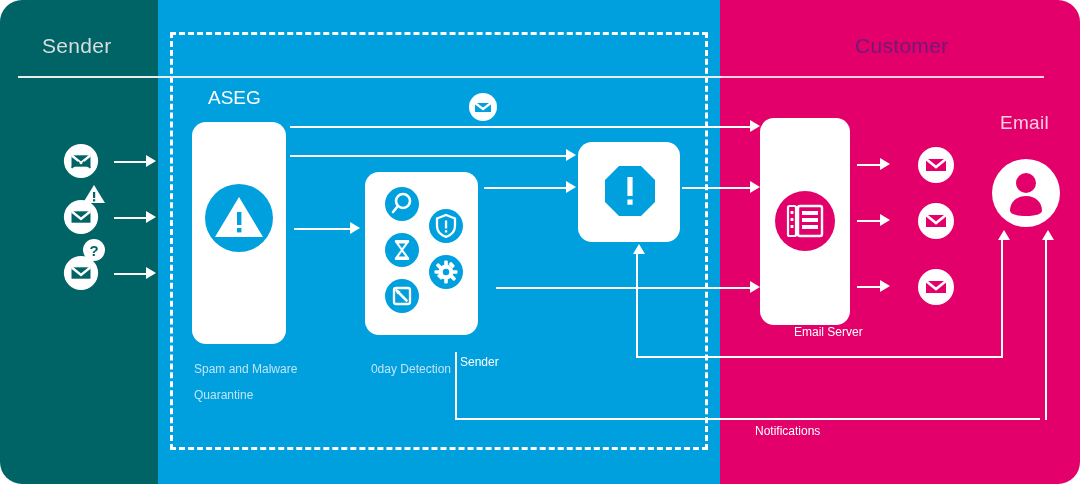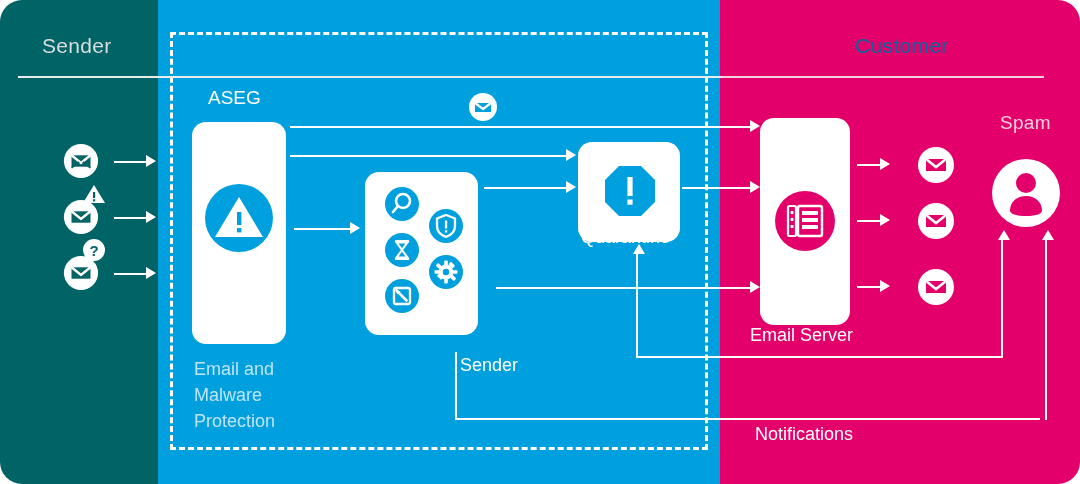--- a/index.html
+++ b/index.html
@@ -20,21 +20,21 @@
   #band-aseg    {left:158px;width:562px; background:#00A0DF;}
   #band-customer{left:720px;width:360px; background:#E4006A;
                  border-top-right-radius:22px;border-bottom-right-radius:22px;}
 
   
   .zone-title{
     position:absolute;font-size:21px;color:#d8dedd;letter-spacing:.3px;
     white-space:nowrap;
   }
   #title-sender  {left:42px; top:34px;}
-  #title-customer{left:855px;top:34px;color:#0369a1;}
+  #title-customer{left:855px;top:34px;color:#701a75;}
   #title-user    {left:1000px;top:112px;font-size:19px;color:#f6cfe0;}
 
   
   .hdr-rule{position:absolute;height:2px;background:#e8eceb;}
   #rule-left {left:18px; top:76px;width:704px;}
   #rule-right{left:722px;top:76px;width:322px;background:#f6cfe0;}
 
   
   #aseg-dashed{
     position:absolute;left:170px;top:32px;width:538px;height:418px;
@@ -43,31 +43,31 @@
 
   
   .card{position:absolute;background:#ffffff;border-radius:14px;}
 
   #card-aseg    {left:192px;top:122px;width:94px; height:222px;}
   #card-sandbox {left:365px;top:172px;width:113px;height:163px;}
   #card-quar    {left:578px;top:142px;width:102px;height:100px;}
   #card-server  {left:760px;top:118px;width:90px; height:207px;}
 
   
-  .lbl{position:absolute;white-space:nowrap;font-size:18px;}
+  .lbl{position:absolute;white-space:nowrap;font-size:12px;}
   .lbl-dim {color:#bfe4f7;}
   .lbl-wht {color:#ffffff;}
   .lbl-pink{color:#ffffff;}
 
   #lbl-aseg     {left:208px;top:87px; font-size:19px;color:#ffffff;}
   #lbl-spam     {left:194px;top:356px;line-height:26px;white-space:normal;width:110px;}
   #lbl-0day     {left:355px;top:356px;line-height:26px;white-space:normal;width:96px;text-align:right;}
   #lbl-sandbox  {left:460px;top:355px;}
   #lbl-quar     {left:581px;top:227px;}
-  #lbl-server   {left:750px;top:325px;}
+  #lbl-server   {left:794px;top:325px;}
   #lbl-notif    {left:755px;top:424px;}
 
   
   .hline{position:absolute;height:2px;background:#ffffff;}
   .vline{position:absolute;width:2px;background:#ffffff;}
   .arrow-r{position:absolute;width:0;height:0;
            border-top:6px solid transparent;border-bottom:6px solid transparent;
            border-left:10px solid #ffffff;}
   .arrow-u{position:absolute;width:0;height:0;
            border-left:6px solid transparent;border-right:6px solid transparent;
@@ -119,21 +119,21 @@
 <div id="stage">
 
   <div class="band" id="band-sender"></div>
   <div class="band" id="band-aseg"></div>
   <div class="band" id="band-customer"></div>
 
   <div id="aseg-dashed"></div>
 
   <div class="zone-title" id="title-sender">Sender</div>
   <div class="zone-title" id="title-customer">Customer</div>
-  <div class="zone-title" id="title-user">Spam</div>
+  <div class="zone-title" id="title-user">Email</div>
   <div class="hdr-rule" id="rule-left"></div>
   <div class="hdr-rule" id="rule-right"></div>
 
   <div class="mail-row" id="mail-row-1">
     <div class="mail-ic">
       <svg viewBox="0 0 40 40" width="38" height="38">
         <circle cx="20" cy="20" r="18" fill="#ffffff"></circle>
         <path d="M10 14h20v12H10z" fill="#006366"></path>
         <path d="M10 14l10 8 10-8" fill="none" stroke="#ffffff" stroke-width="2.6"></path>
         <path d="M10 27l8-6M30 27l-8-6" fill="none" stroke="#006366" stroke-width="2"></path>
@@ -183,23 +183,24 @@
   <div class="card" id="card-aseg"></div>
   <div class="lbl" id="lbl-aseg">ASEG</div>
   <div id="ic-aseg-warn">
     <svg viewBox="0 0 70 70" width="70" height="70">
       <circle cx="35" cy="35" r="34" fill="#00A0DF"></circle>
       <path d="M35 14L59 54H11z" fill="#ffffff"></path>
       <rect x="33" y="29" width="4.4" height="13" fill="#00A0DF"></rect>
       <rect x="33" y="45" width="4.4" height="4.4" fill="#00A0DF"></rect>
     </svg>
   </div>
-  <div class="lbl lbl-dim" id="lbl-spam">Email and Malware Protection</div>
+  <div class="lbl lbl-dim" id="lbl-spam">Spam and Malware Quarantine</div>
 
   <div class="card" id="card-sandbox"></div>
+  <div class="lbl lbl-dim" id="lbl-0day">0day Detection</div>
   <div class="lbl lbl-wht" id="lbl-sandbox">Sender</div>
 
   <div class="sb-ic" id="sb-search">
     <svg viewBox="0 0 36 36" width="36" height="36">
       <circle cx="18" cy="18" r="17" fill="#00A0DF"></circle>
       <circle cx="19" cy="15" r="7" fill="none" stroke="#ffffff" stroke-width="2.6"></circle>
       <path d="M13.5 20.5L9 26" stroke="#ffffff" stroke-width="2.6" stroke-linecap="round"></path>
     </svg>
   </div>
   <div class="sb-ic" id="sb-shield">

